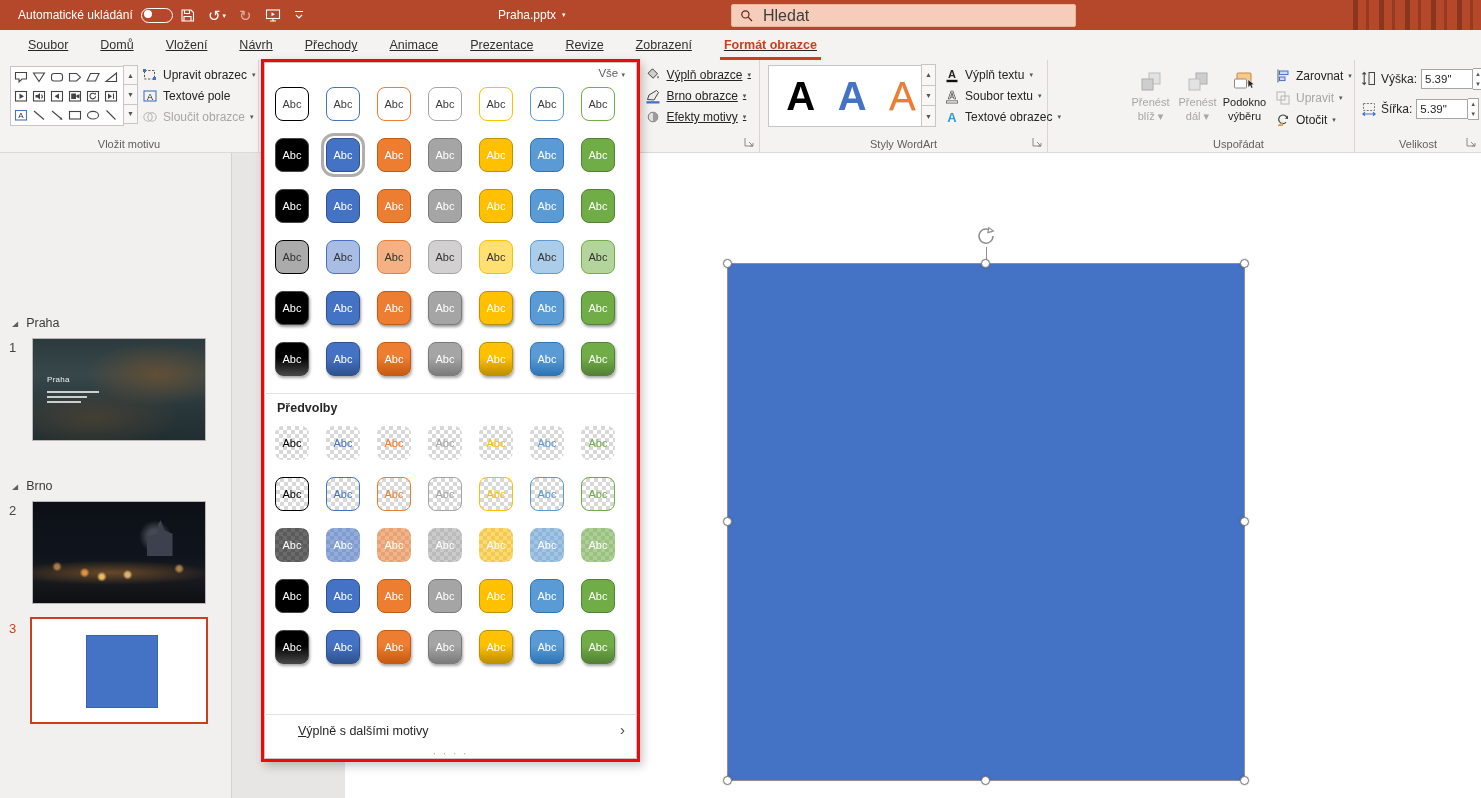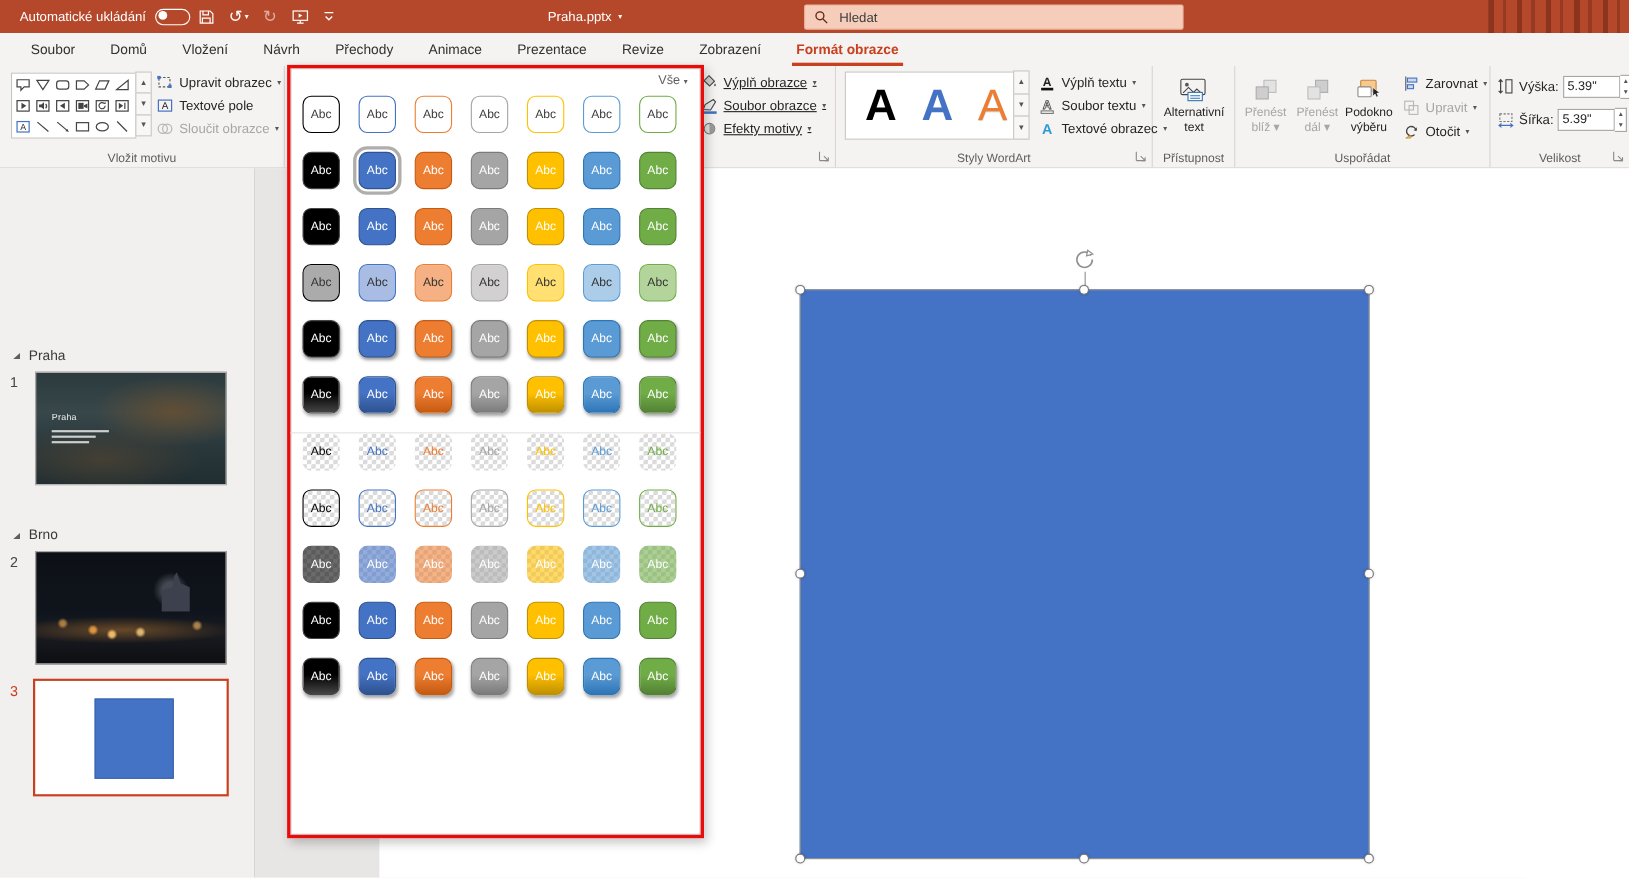--- a/index.html
+++ b/index.html
@@ -9,26 +9,26 @@
   .autosave{position:absolute;left:18px;top:0;height:30px;display:flex;align-items:center;gap:8px;font-size:12px;}
   .toggle{width:30px;height:13px;border:1.5px solid #fff;border-radius:8px;position:relative;}
   .toggle .knob{position:absolute;left:2px;top:1.5px;width:8px;height:8px;border-radius:50%;background:#fff;}
   .qat{position:absolute;left:180px;top:0;height:30px;display:flex;align-items:center;gap:13px;}
   .qat .qbtn{display:flex;align-items:center;gap:2px;color:#fff;font-size:15px;line-height:1;}
   .qat .dim{opacity:.55;}
   .qat .caret{font-size:7px;}
   .doc-title{position:absolute;left:498px;top:0;height:30px;display:flex;align-items:center;gap:6px;font-size:12px;}
   .doc-title .caret{font-size:7px;}
   .search{position:absolute;left:731px;top:4px;width:327px;height:21px;background:#F6CCBA;border:1px solid #eab49d;border-radius:2px;display:flex;align-items:center;gap:8px;padding:0 8px;}
-  .search input{border:none;outline:none;background:transparent;font-family:"Liberation Sans",sans-serif;font-size:12px;color:#c2410c;width:260px;}
+  .search input{border:none;outline:none;background:transparent;font-family:"Liberation Sans",sans-serif;font-size:16px;color:#c2410c;width:260px;}
   .search input::placeholder{color:#3d3d3d;opacity:1;}
   .tb-decor{position:absolute;right:0;top:0;width:140px;height:30px;
     background:repeating-linear-gradient(90deg,rgba(60,15,5,.35) 0 5px,transparent 5px 13px,rgba(60,15,5,.25) 13px 16px,transparent 16px 26px);}
   
-  .tabsrow{position:absolute;left:0;top:30px;width:1481px;height:30px;background:#f5f3f2;display:flex;align-items:stretch;padding-left:12px;box-sizing:border-box;}
+  .tabsrow{position:absolute;left:0;top:30px;width:1481px;height:30px;background:#f5f3f2;display:flex;align-items:stretch;padding-left:12px;box-sizing:border-box;text-decoration:underline;}
   .tab{padding:0 16px;display:flex;align-items:center;font-size:12.5px;color:#323130;cursor:default;position:relative;}
   .tab.active{color:#C8401E;font-weight:bold;}
   .tab.active::after{content:"";position:absolute;left:12px;right:12px;bottom:0;height:3px;background:#C8401E;}
   
   .ribbon{position:absolute;left:0;top:60px;width:1481px;height:93px;background:#f5f3f2;border-bottom:1px solid #dcdad8;box-sizing:border-box;}
   .rgroup{position:absolute;top:0;height:92px;border-right:1px solid #d8d5d3;box-sizing:border-box;}
   .glabel{position:absolute;bottom:2px;left:0;right:0;text-align:center;font-size:11px;color:#605e5c;}
   .launcher{position:absolute;bottom:3px;right:4px;width:12px;height:12px;opacity:.75;}
   .g-insert{left:0;width:259px;}
   .mini-gal{position:absolute;left:10px;top:6px;width:110px;height:56px;background:#fff;border:1px solid #c8c6c4;display:flex;flex-direction:column;justify-content:space-between;padding:1px;box-sizing:content-box;}
@@ -384,21 +384,21 @@
             <span>Výplň obrazce</span>
             <span class="caret">▾</span>
           </div>
           <div class="cmd-btn">
             <span>
               <svg width="16" height="16" viewBox="0 0 16 16">
                 <path d="M2.5 11.5L4 7l7.5-4.5 2 2L9 12z" fill="#ececec" stroke="#444"></path>
                 <rect x="1.5" y="13.2" width="13" height="2.3" fill="#4472C4"></rect>
               </svg>
             </span>
-            <span>Soubor obrazce</span>
+            <span>Brno obrazce</span>
             <span class="caret">▾</span>
           </div>
           <div class="cmd-btn">
             <span>
               <svg width="16" height="16" viewBox="0 0 16 16">
                 <circle cx="8" cy="8" r="4.8" fill="#e3e3e3" stroke="#777"></circle>
                 <path d="M8 3.2a4.8 4.8 0 0 1 0 9.6z" fill="#9b9b9b"></path>
               </svg>
             </span>
             <span>Efekty motivy</span>
@@ -454,35 +454,20 @@
             <span class="caret">▾</span>
           </div>
         </div>
       <div class="glabel">Styly WordArt</div>
       <span class="launcher">
         <svg width="12" height="12" viewBox="0 0 12 12">
             <path d="M2 1v8M2 9h8" stroke="#666" fill="none"></path>
             <path d="M6 5l4 4M10 6v3H7" stroke="#666" fill="none"></path>
           </svg>
       </span>
-    </div>
-    <div class="rgroup g-access">
-      <div class="big-btn" style="position:absolute;left:14px;top:0;">
-        <span class="bicon">
-          <svg width="27" height="25" viewBox="0 0 27 25">
-              <rect x="1.5" y="3" width="22" height="14" rx="1.5" fill="none" stroke="#444"></rect>
-              <circle cx="7" cy="8" r="1.7" fill="#555"></circle>
-              <path d="M3.5 15.5l5-5 4.5 4.5 3-3 5.5 5" fill="none" stroke="#444"></path>
-              <rect x="8" y="15" width="13" height="7.5" fill="#fff" stroke="#2E75B6"></rect>
-              <path d="M10 18h9M10 20.3h9" stroke="#2E75B6" fill="none"></path>
-            </svg>
-        </span>
-        <span style="width:60px;">Alternativní text</span>
-      </div>
-      <div class="glabel">Přístupnost</div>
     </div>
     <div class="rgroup g-arrange">
       <div class="arr-left">
           <div class="big-btn disabled">
             <span class="bicon">
               <svg width="24" height="22" viewBox="0 0 24 22">
                 <rect x="10" y="3" width="11" height="11" fill="#e2e2e2" stroke="#bdbdbd"></rect>
                 <rect x="3" y="9" width="11" height="11" fill="#cecece" stroke="#adadad"></rect>
               </svg>
             </span>
@@ -769,20 +754,21 @@
             <span>Abc</span>
           </div>
           <div class="tile v-gradient" style="--c: #5B9BD5; --dark: #2E75B6; --light: #ABCDEA;">
             <span>Abc</span>
           </div>
           <div class="tile v-gradient" style="--c: #70AD47; --dark: #538135; --light: #B3D59B;">
             <span>Abc</span>
           </div>
         </div>
         <div class="fly-divider"></div>
+        <div class="fly-title">Předvolby</div>
         <div class="tile-grid">
           <div class="tile v-trans-text checker" style="--c: #000000; --dark: #464646; --light: #ABABAB;">
             <span>Abc</span>
           </div>
           <div class="tile v-trans-text checker" style="--c: #4472C4; --dark: #2F528F; --light: #A9BCE4;">
             <span>Abc</span>
           </div>
           <div class="tile v-trans-text checker" style="--c: #ED7D31; --dark: #C55A11; --light: #F5B183;">
             <span>Abc</span>
           </div>
@@ -885,15 +871,20 @@
             <span>Abc</span>
           </div>
           <div class="tile v-gradient" style="--c: #5B9BD5; --dark: #2E75B6; --light: #ABCDEA;">
             <span>Abc</span>
           </div>
           <div class="tile v-gradient" style="--c: #70AD47; --dark: #538135; --light: #B3D59B;">
             <span>Abc</span>
           </div>
         </div>
       </div>
+    <div class="fly-footer">
+      <span class="fly-link" id="fly-link"><u>V</u>ýplně s dalšími motivy</span>
+      <span class="fly-chevron">›</span>
+      <span class="fly-grip">· · · ·</span>
+    </div>
   </div>
 
 </div>
 
 </body></html>

